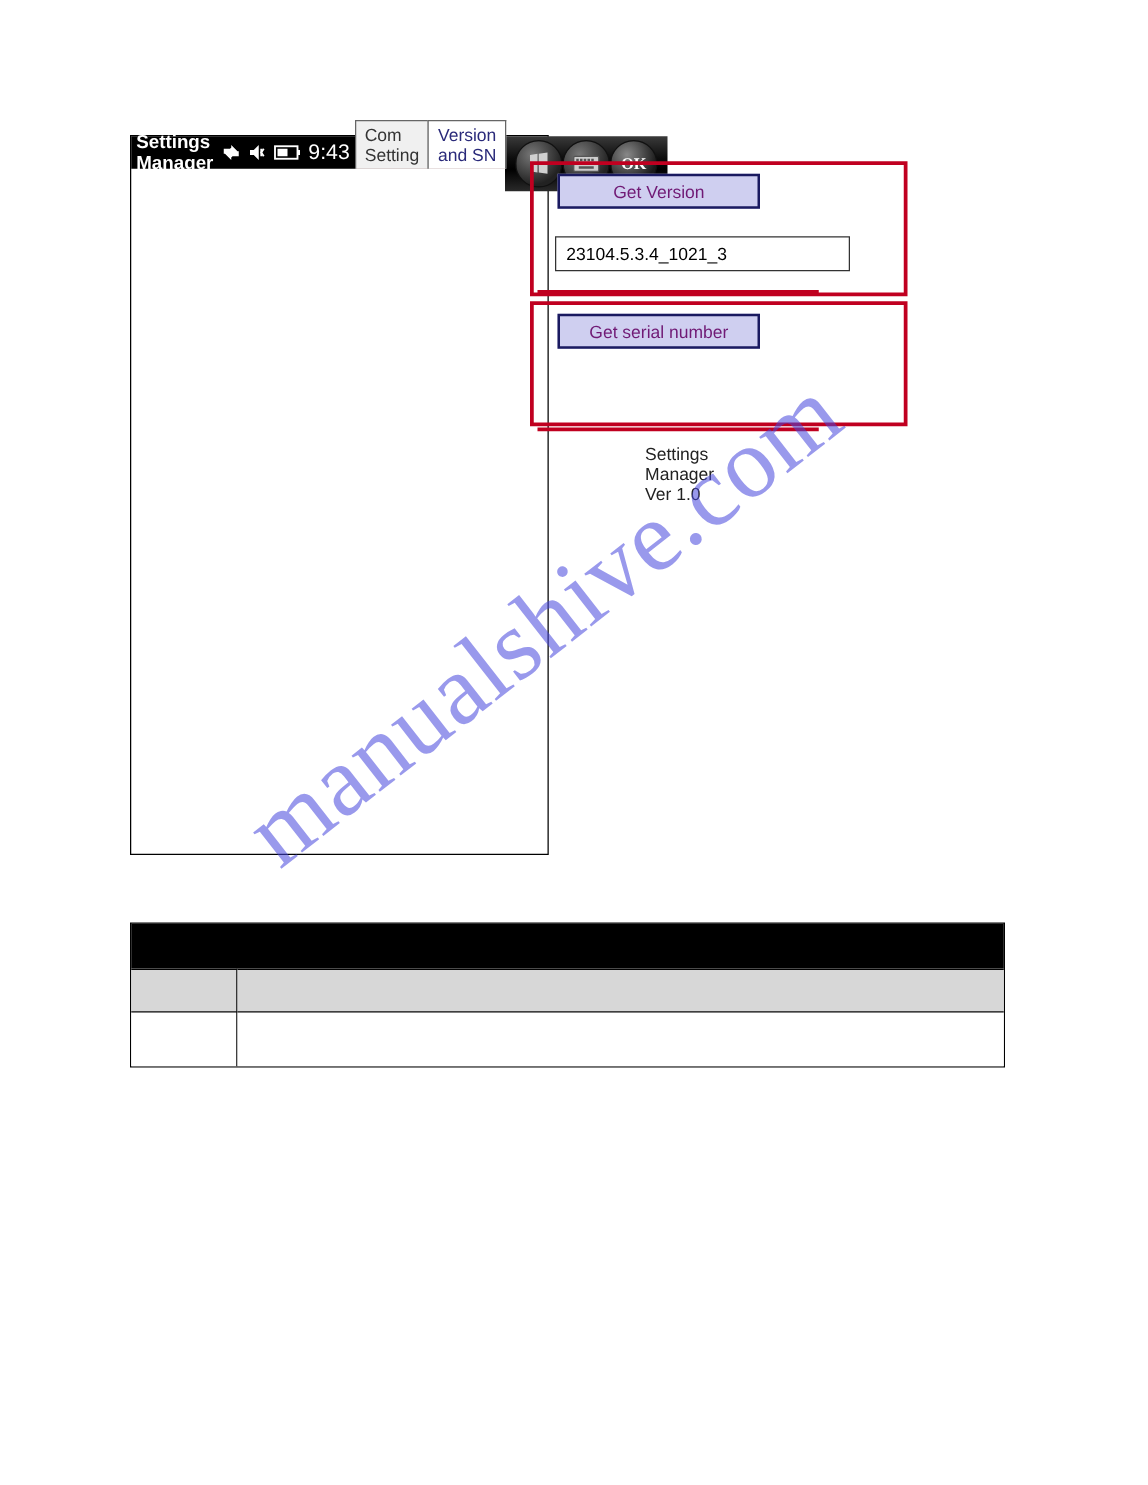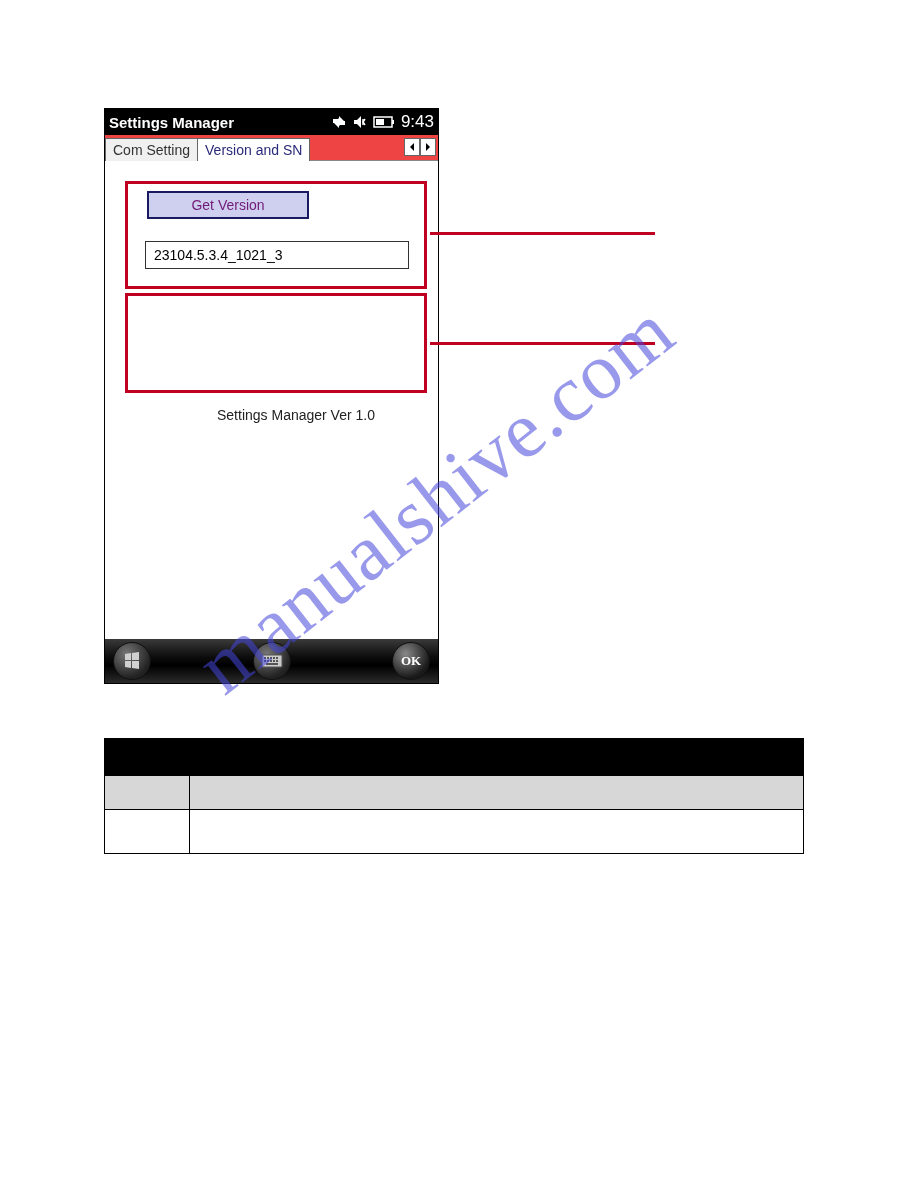--- a/index.html
+++ b/index.html
@@ -12,21 +12,21 @@
   }
   .device {
     position: absolute;
     left: 104px;
     top: 108px;
     width: 335px;
     height: 576px;
     border: 1px solid #000;
     background: #fff;
     display: flex;
-    flex-direction: column;
+    flex-direction: row;
   }
   
   .titlebar {
     height: 26px;
     background: #000;
     color: #fff;
     display: flex;
     align-items: center;
     padding: 0 4px;
     font-size: 15px;
@@ -209,23 +209,24 @@
             <path d="M2 1 L6 5 L2 9 Z" fill="#000"></path>
           </svg>
       </button>
     </div>
   </div>
 
   <div class="content">
 
     <div class="callout-box" style="left:20px; top:20px; width:302px; height:108px;"></div>
     <div class="wm-button" style="left:42px; top:30px; width:162px;">Get Version</div>
-    <div class="textbox" style="left:40px; top:80px; width:264px;">23104.5.3.4_1021_3</div>
+    <div class="textbox" style="left:40px; top:80px; width:236px;">23104.5.3.4_1021_3</div>
 
     <div class="callout-box" style="left:20px; top:132px; width:302px; height:100px;"></div>
+    <div class="wm-button" style="left:42px; top:142px; width:162px;">Get serial number</div>
 
     <div class="app-version-label" style="left:112px; top:246px;">Settings Manager Ver 1.0</div>
   </div>
 
   <div class="softbar">
     <div class="softbtn">
       <svg width="20" height="20" viewBox="0 0 20 20">
         <circle cx="10" cy="10" r="9" fill="none"></circle>
         <path d="M3 3 L9 2 L9 9 L3 9 Z M10 2 L17 1 L17 9 L10 9 Z M3 10 L9 10 L9 17 L3 16 Z M10 10 L17 10 L17 18 L10 17 Z" fill="#d0d0d0"></path>
       </svg>

